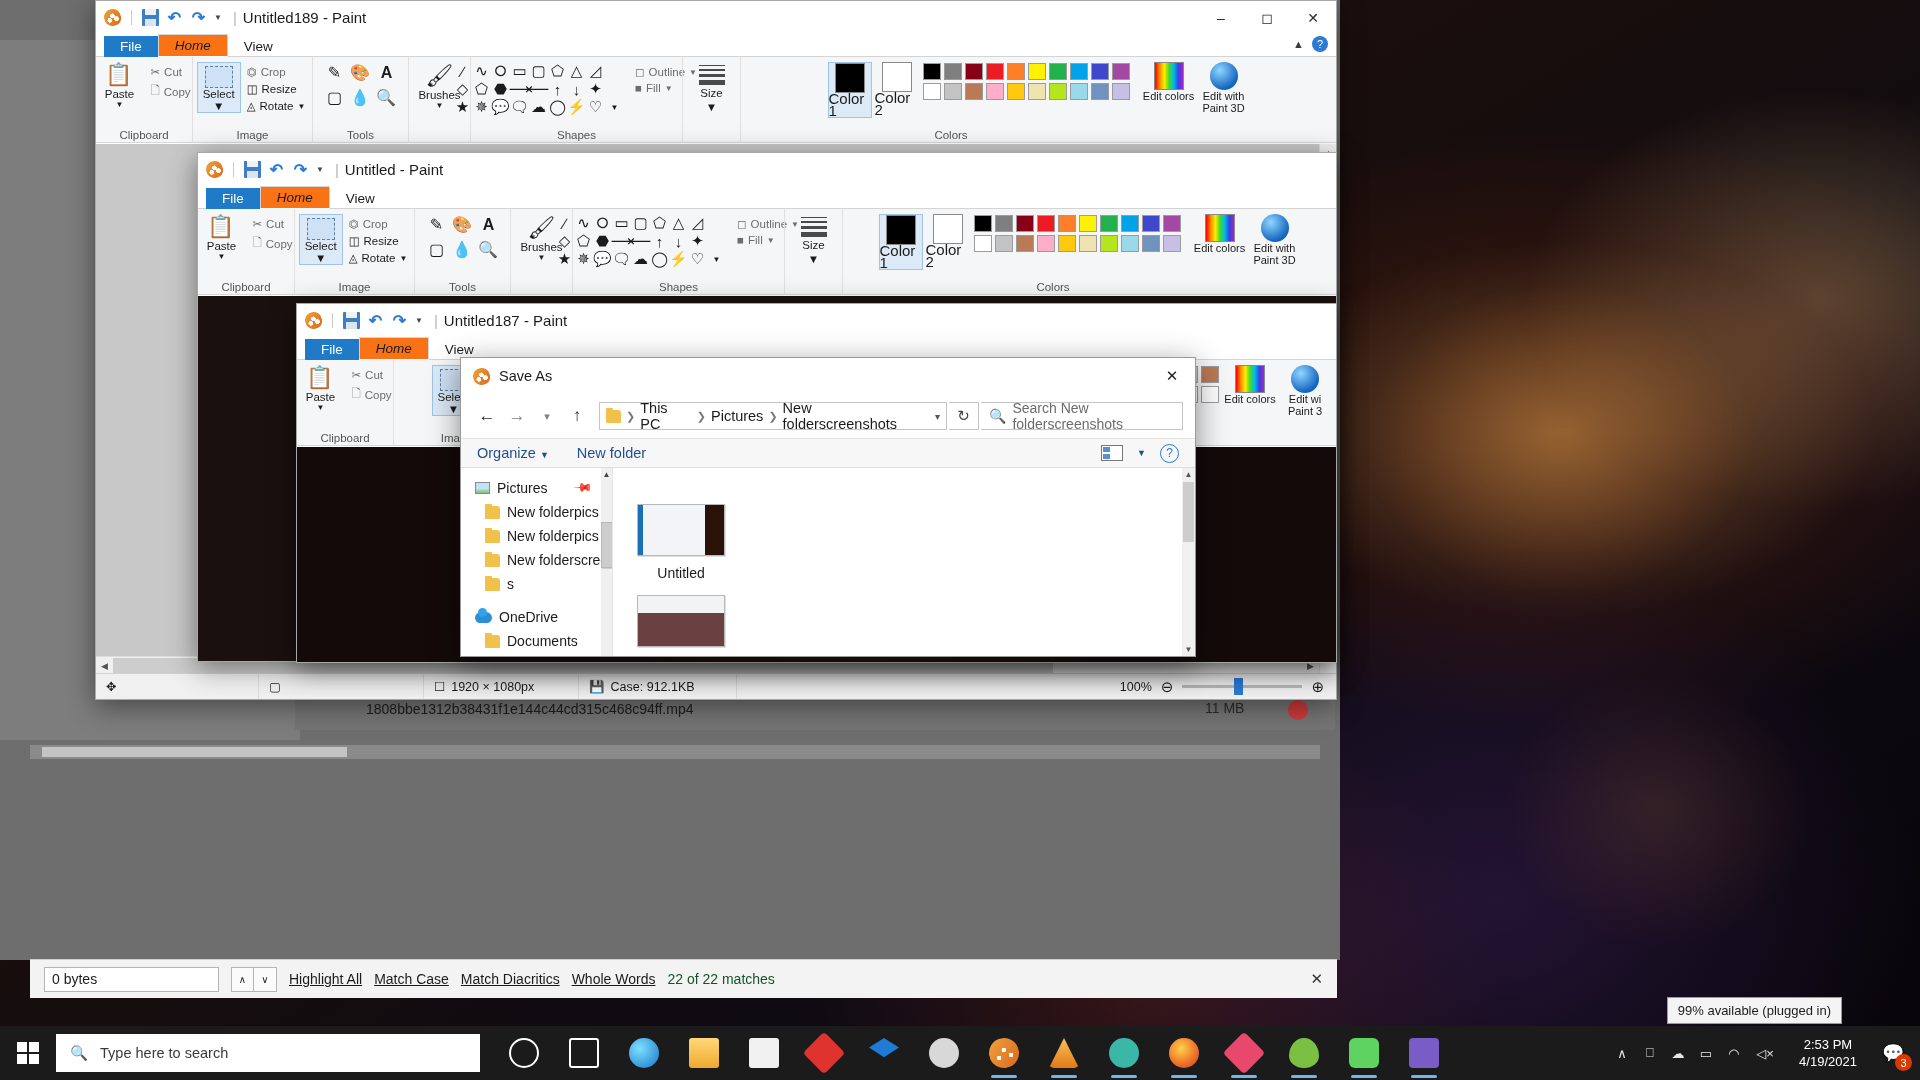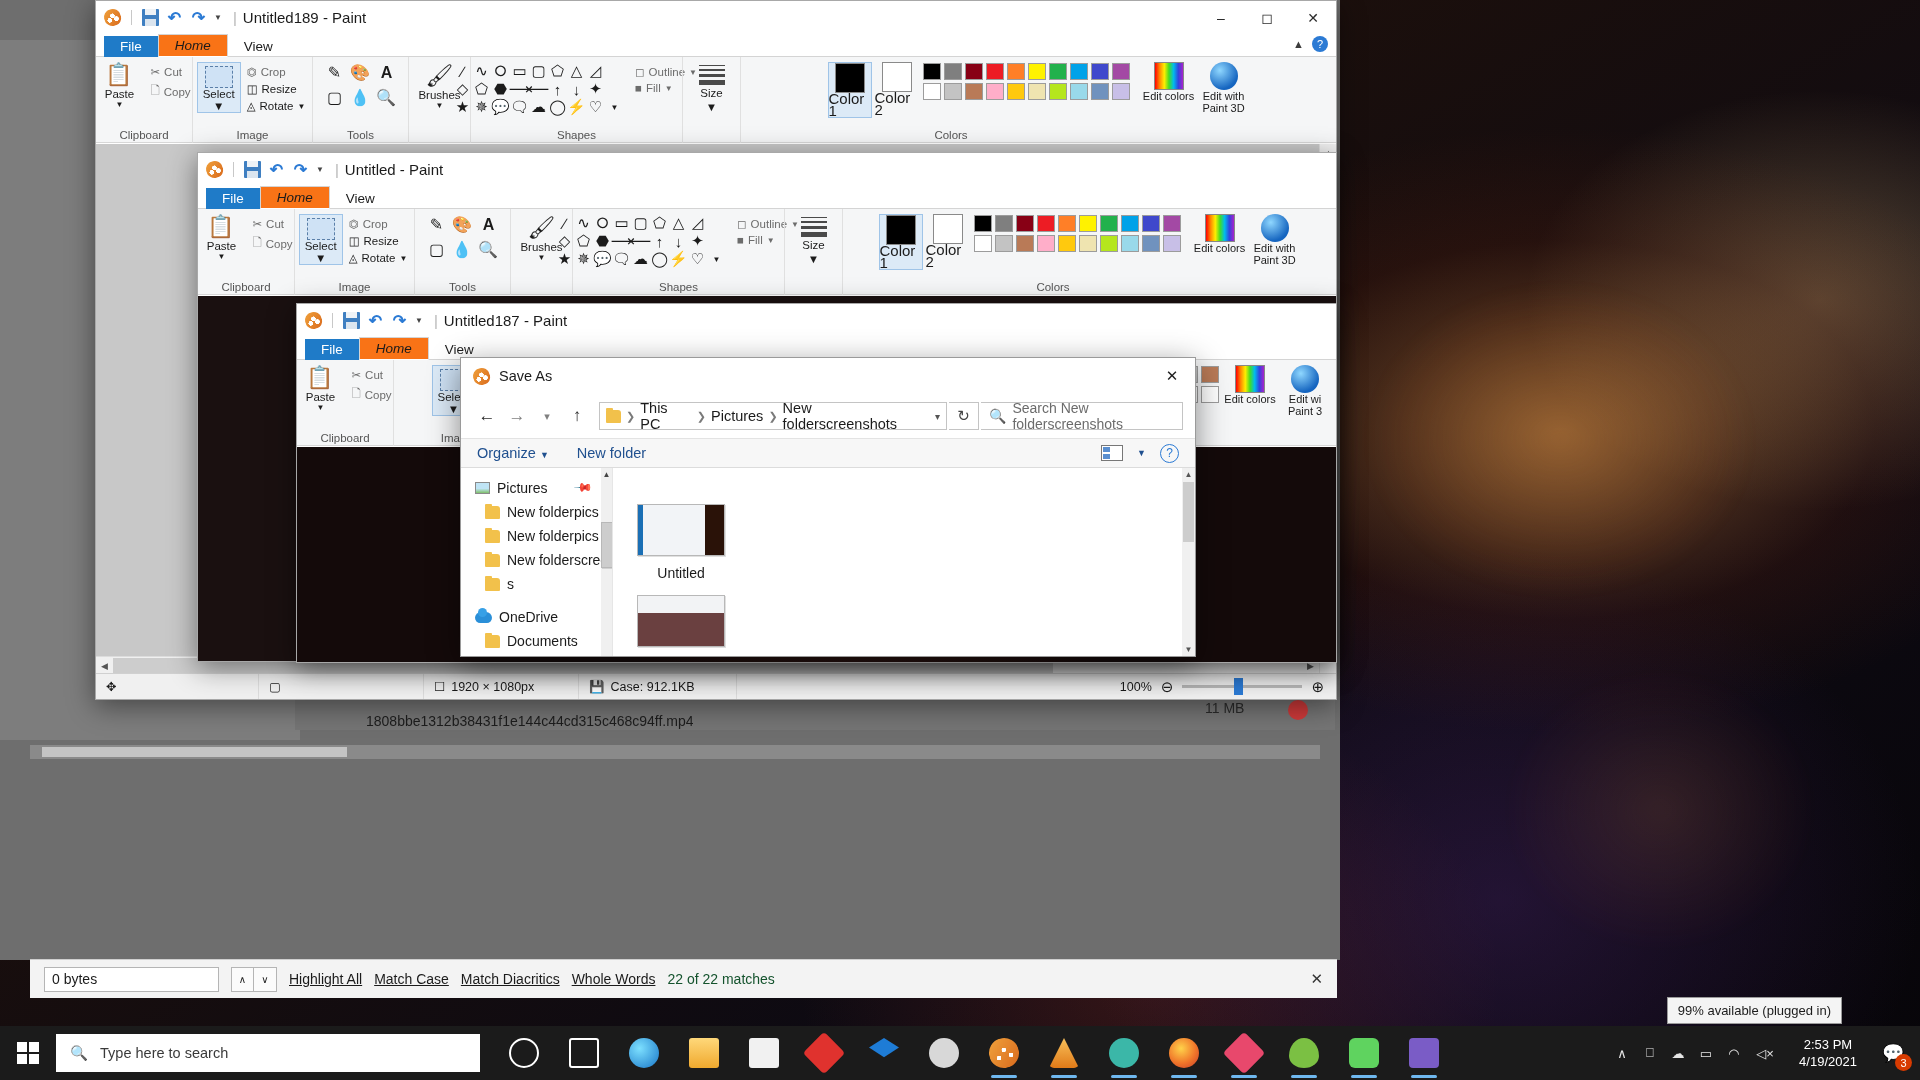--- a/index.html
+++ b/index.html
@@ -195,21 +195,21 @@
 <body>
 
 <div id="desktop">
   <div class="swirl" style="left:1300px;top:230px;width:520px;height:420px;"></div>
   <div class="swirl" style="left:1450px;top:620px;width:420px;height:380px;opacity:.5;"></div>
 </div>
 
 <div class="bg-win" style="left:0;top:0;width:1340px;height:960px;background:#6e6e6e;"></div>
 <div class="bg-win" style="left:0;top:40px;width:300px;height:700px;background:#7d7d7d;"></div>
 <div class="bg-win" style="left:295px;top:690px;width:1040px;height:40px;background:#757575;"></div>
-<div class="bg-text" style="left:366px;top:701px;color:#1d1d1d;margin-top:12px;">1808bbe1312b38431f1e144c44cd315c468c94ff.mp4</div>
+<div class="bg-text" style="left:366px;top:701px;color:#1d1d1d;">1808bbe1312b38431f1e144c44cd315c468c94ff.mp4</div>
 <div class="bg-text" style="left:1205px;top:700px;width:50px;line-height:17px;">11 MB</div>
 <div class="bg-win" style="left:1288px;top:700px;width:20px;height:20px;background:#cf3a3a;border-radius:50%;"></div>
 <div class="bg-win" style="left:30px;top:745px;width:1290px;height:14px;background:#8a8a8a;"></div>
 <div class="bg-win" style="left:42px;top:747px;width:305px;height:10px;background:#c4c4c4;"></div>
 
 <div class="paint-win" style="left:95px;top:0;width:1242px;height:700px;">
   <div class="pw-titlebar">
     <div class="qat">
       <span class="qat-ico ico-palette"></span>
       <span class="sep"></span>

